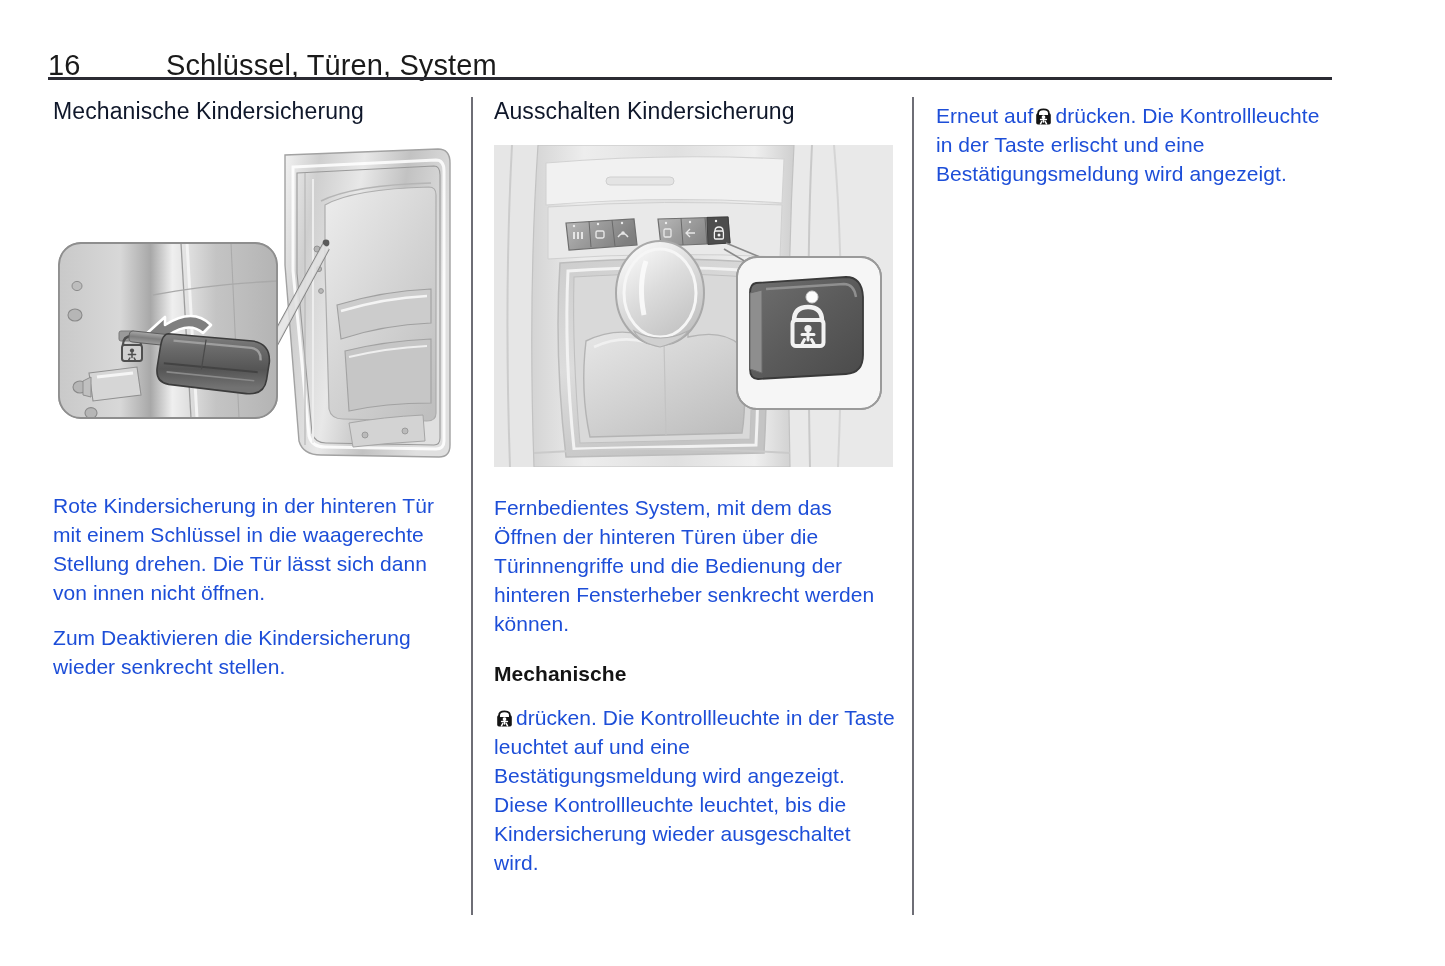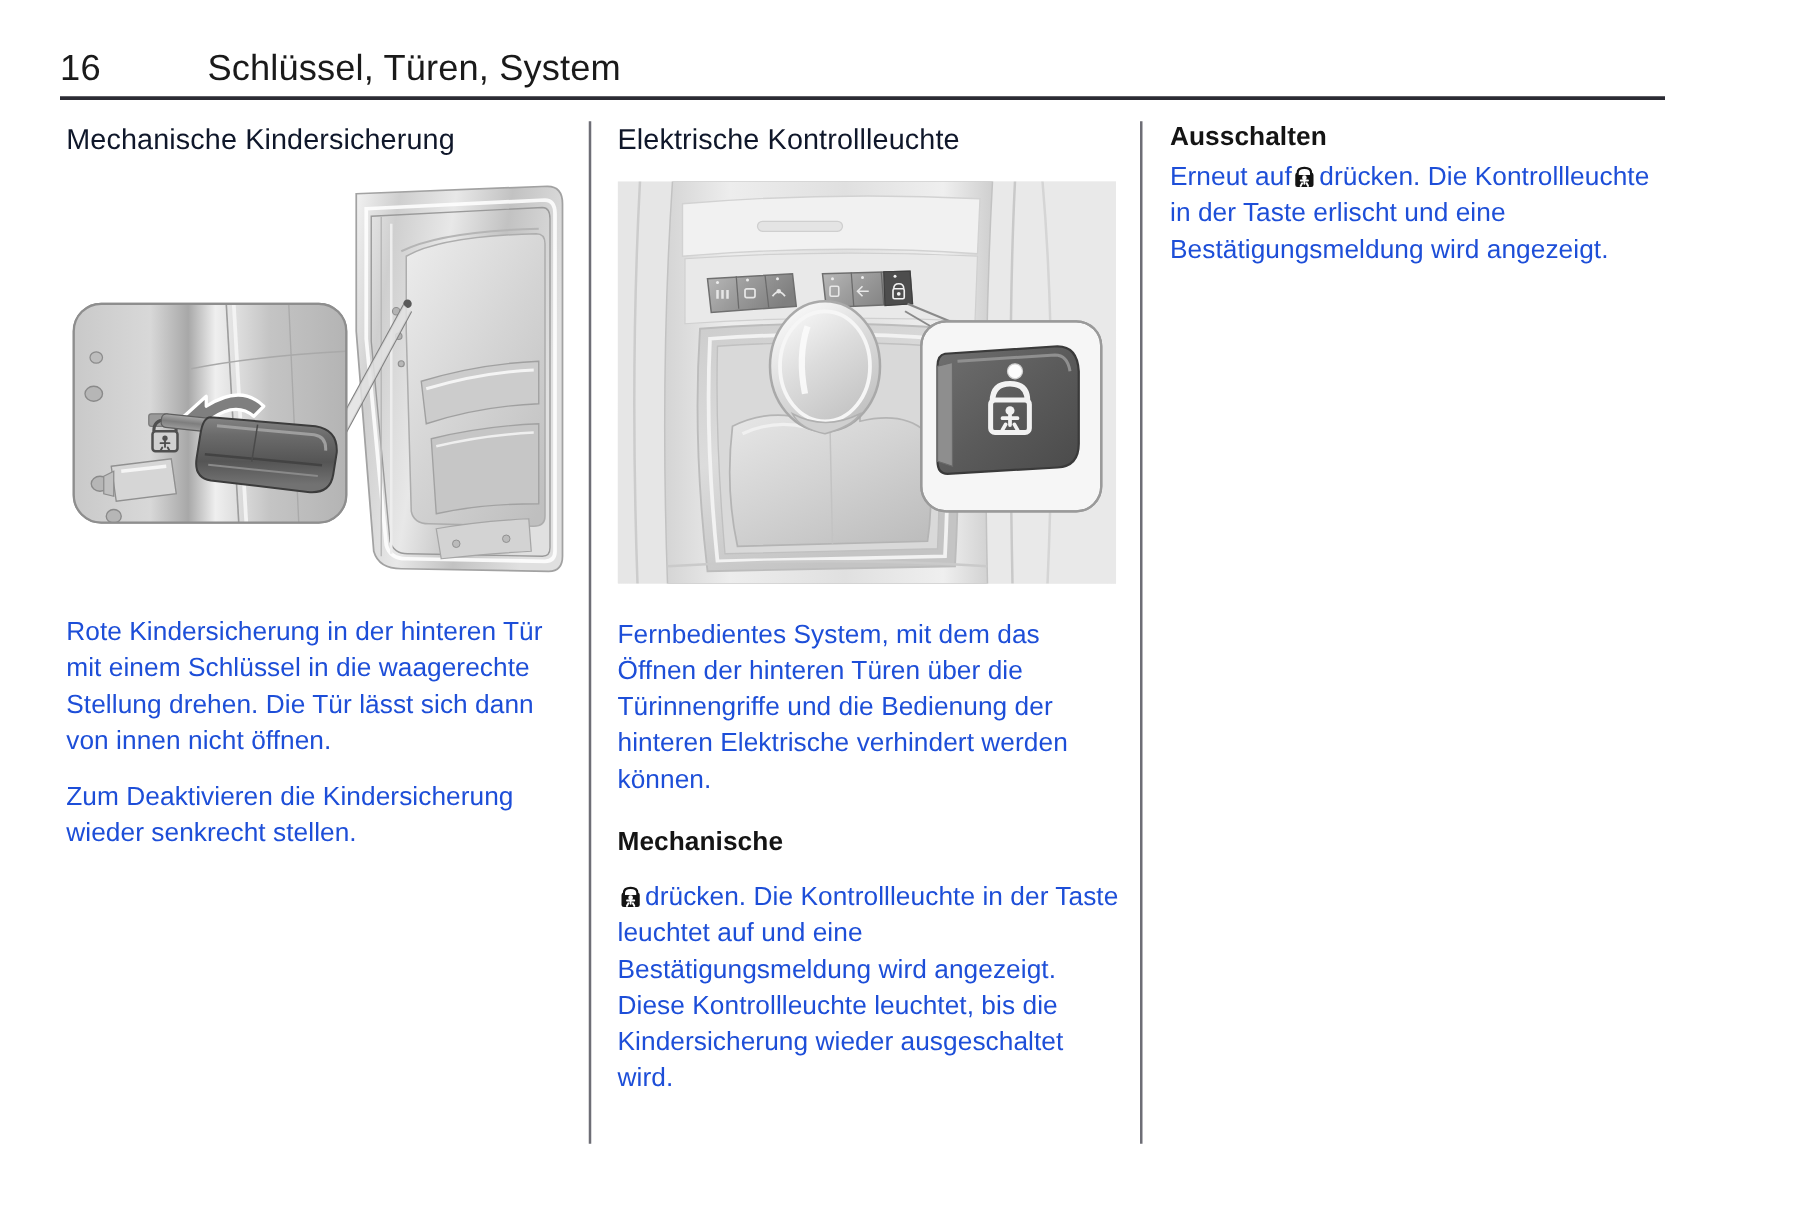--- a/index.html
+++ b/index.html
@@ -24,21 +24,21 @@
   }
 
   
   .page-header {
     position: absolute;
     left: 48px;
     top: 38px;
     width: 1284px;
     height: 44px;
     display: flex;
-    align-items: flex-start;
+    align-items: flex-end;
   }
   .page-number {
     font-size: 29px;
     line-height: 34px;
     letter-spacing: 0.2px;
     color: #1a1a1a;
     width: 118px;
     flex: 0 0 118px;
   }
   .page-title {
@@ -273,21 +273,21 @@
         </g>
       </svg>
     </div>
 
     <p class="body-text" style="margin-top:26px;">Rote Kindersicherung in der hinteren Tür mit einem Schlüssel in die waagerechte Stellung drehen. Die Tür lässt sich dann von innen nicht öffnen.</p>
     <p class="body-text">Zum Deaktivieren die Kindersicherung wieder senkrecht stellen.</p>
   </div>
 
   <div class="col col-2">
 
-    <h2 class="section-heading">Elektrische Kontrollleuchte</h2>
+    <h2 class="section-heading">Ausschalten Kindersicherung</h2>
 
     <div class="figure fig2">
       <svg width="399" height="322" viewBox="0 0 399 322" xmlns="http://www.w3.org/2000/svg" role="img">
         <defs>
           <linearGradient id="c-bg" x1="0" y1="0" x2="1" y2="1">
             <stop offset="0" stop-color="#f4f4f4"></stop>
             <stop offset="0.5" stop-color="#e4e4e4"></stop>
             <stop offset="1" stop-color="#d8d8d8"></stop>
           </linearGradient>
           <linearGradient id="c-console" x1="0" y1="0" x2="1" y2="0">
@@ -418,40 +418,39 @@
             <path d="M314 187 v8 M308 189.5 h12 M310.5 194.5 l-2.5 4.4 M317.5 194.5 l2.5 4.4" stroke="#f2f2f2" stroke-width="3" fill="none" stroke-linecap="round"></path>
           </g>
 
           <rect x="243" y="112" width="144" height="152" rx="20" ry="20" fill="none" stroke="#9a9a9a" stroke-width="1.8"></rect>
         </g>
 
         <path d="M40 308 Q170 300 296 308" fill="none" stroke="#cacaca" stroke-width="2"></path>
       </svg>
     </div>
 
-    <p class="body-text" style="margin-top:26px;">Fernbedientes System, mit dem das Öffnen der hinteren Türen über die Türinnengriffe und die Bedienung der hinteren Elektrische verhindert werden können.</p>
+    <p class="body-text" style="margin-top:26px;">Fernbedientes System, mit dem das Öffnen der hinteren Türen über die Türinnengriffe und die Bedienung der hinteren Fensterheber senkrecht werden können.</p>
 
     <h3 class="sub-heading" style="margin-top:23px;">Mechanische</h3>
 
     <p class="body-text" style="margin-top:16px;">
       <span class="glyph-childlock">
         <svg width="19" height="20" viewBox="0 0 19 20" xmlns="http://www.w3.org/2000/svg">
           <path d="M3.2 7.4 q0 -5.0 6.3 -5.0 q6.3 0 6.3 5.0 L15.8 9 L2.8 9 Z" fill="#141414"></path>
           <rect x="2.2" y="7.2" width="14.6" height="11.4" rx="1.8" fill="#141414"></rect>
           <path d="M5.0 7.3 q0 -3.1 4.5 -3.1 q4.5 0 4.5 3.1 L14 9 L5 9 Z" fill="#ffffff"></path>
           <circle cx="9.5" cy="11.1" r="1.85" fill="#ffffff"></circle>
           <path d="M9.5 12.6 v3.4 M6.6 13.4 h5.8 M7.7 15.6 l-1.2 2.2 M11.3 15.6 l1.2 2.2" stroke="#ffffff" stroke-width="1.5" fill="none" stroke-linecap="round"></path>
         </svg>
       </span><span>drücken. Die Kontrollleuchte in der Taste leuchtet auf und eine Bestätigungsmeldung wird angezeigt. Diese Kontrollleuchte leuchtet, bis die Kindersicherung wieder ausgeschaltet wird.</span>
     </p>
   </div>
 
   <div class="col col-3">
 
-    <h3 class="sub-heading">Ausschalten</h3>
 
     <p class="body-text" style="margin-top:4px;">
       <span>Erneut auf</span><span class="glyph-childlock">
         <svg width="19" height="20" viewBox="0 0 19 20" xmlns="http://www.w3.org/2000/svg">
           <path d="M3.2 7.4 q0 -5.0 6.3 -5.0 q6.3 0 6.3 5.0 L15.8 9 L2.8 9 Z" fill="#141414"></path>
           <rect x="2.2" y="7.2" width="14.6" height="11.4" rx="1.8" fill="#141414"></rect>
           <path d="M5.0 7.3 q0 -3.1 4.5 -3.1 q4.5 0 4.5 3.1 L14 9 L5 9 Z" fill="#ffffff"></path>
           <circle cx="9.5" cy="11.1" r="1.85" fill="#ffffff"></circle>
           <path d="M9.5 12.6 v3.4 M6.6 13.4 h5.8 M7.7 15.6 l-1.2 2.2 M11.3 15.6 l1.2 2.2" stroke="#ffffff" stroke-width="1.5" fill="none" stroke-linecap="round"></path>
         </svg>

